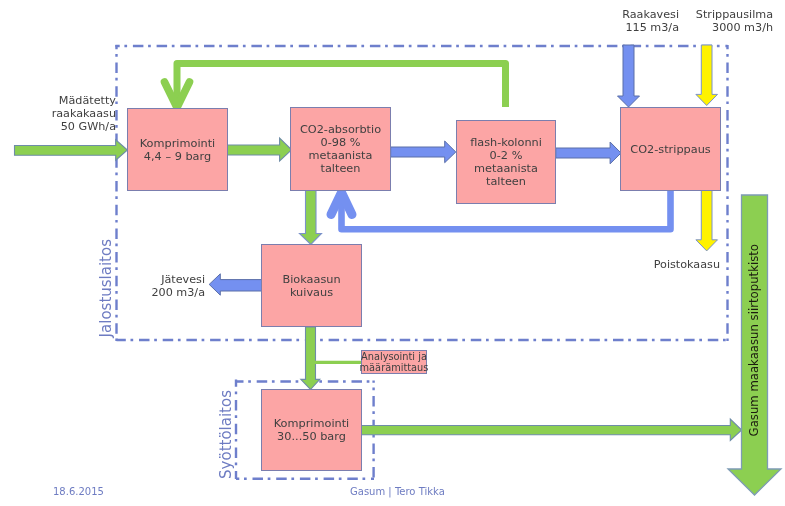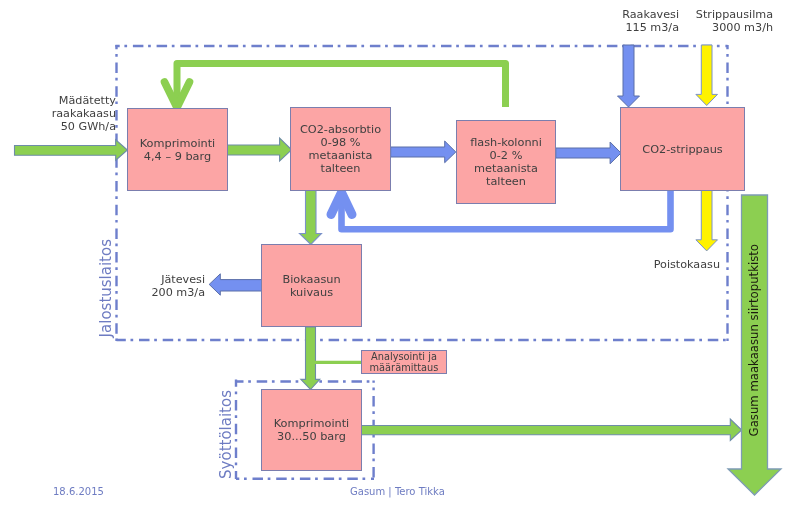--- a/index.html
+++ b/index.html
@@ -113,39 +113,39 @@
 
   <div class="pbox" style="left:456px;top:120px;width:100px;height:84px;align-items:center;">
     <span>
       <span>flash-kolonni</span><br>
       <span>0-2 %</span><br>
       <span>metaanista</span><br>
       <span>talteen</span>
     </span>
   </div>
 
-  <div class="pbox" style="left:620px;top:107px;width:125px;height:84px;">
+  <div class="pbox" style="left:620px;top:107px;width:101px;height:84px;">
     <span>CO2-strippaus</span>
   </div>
 
   <div class="pbox" style="left:261px;top:244px;width:101px;height:83px;">
     <span>
       <span>Biokaasun</span><br>
       <span>kuivaus</span>
     </span>
   </div>
 
   <div class="pbox" style="left:261px;top:389px;width:101px;height:82px;">
     <span>
       <span>Komprimointi</span><br>
       <span>30...50 barg</span>
     </span>
   </div>
 
-  <div class="pbox" style="left:361px;top:350px;width:86px;height:24px;font-size:9.8px;line-height:11.5px;">
+  <div class="pbox" style="left:361px;top:350px;width:66px;height:24px;font-size:9.8px;line-height:11.5px;">
     <span>
       <span>Analysointi ja</span><br>
       <span>määrämittaus</span>
     </span>
   </div>
 
   <div class="freelabel" style="left:16px;top:94px;width:100px;">
     <span>Mädätetty</span><br>
     <span>raakakaasu</span><br>
     <span>50 GWh/a</span>

